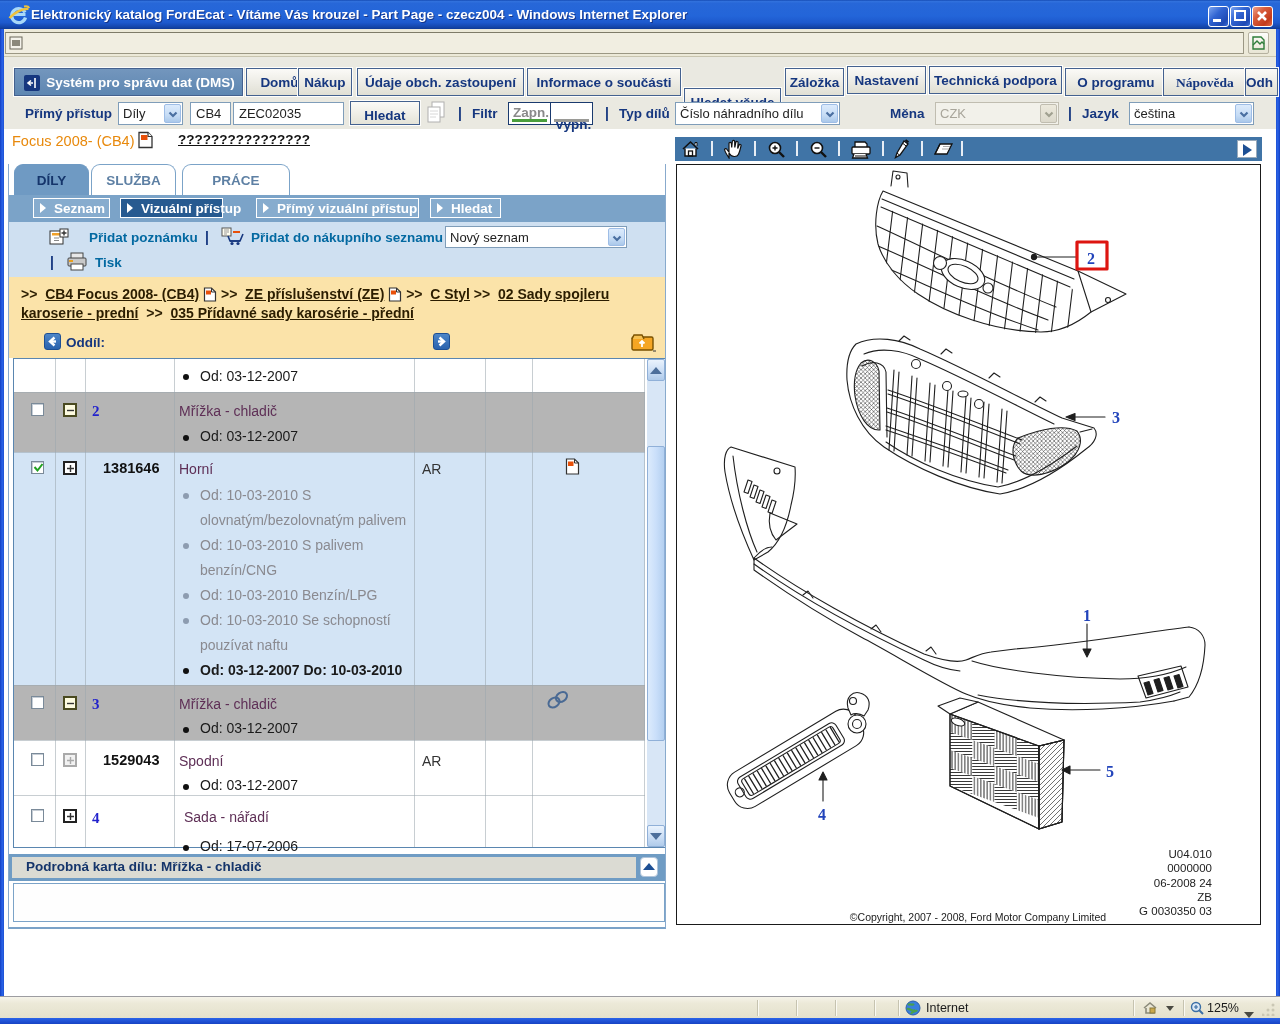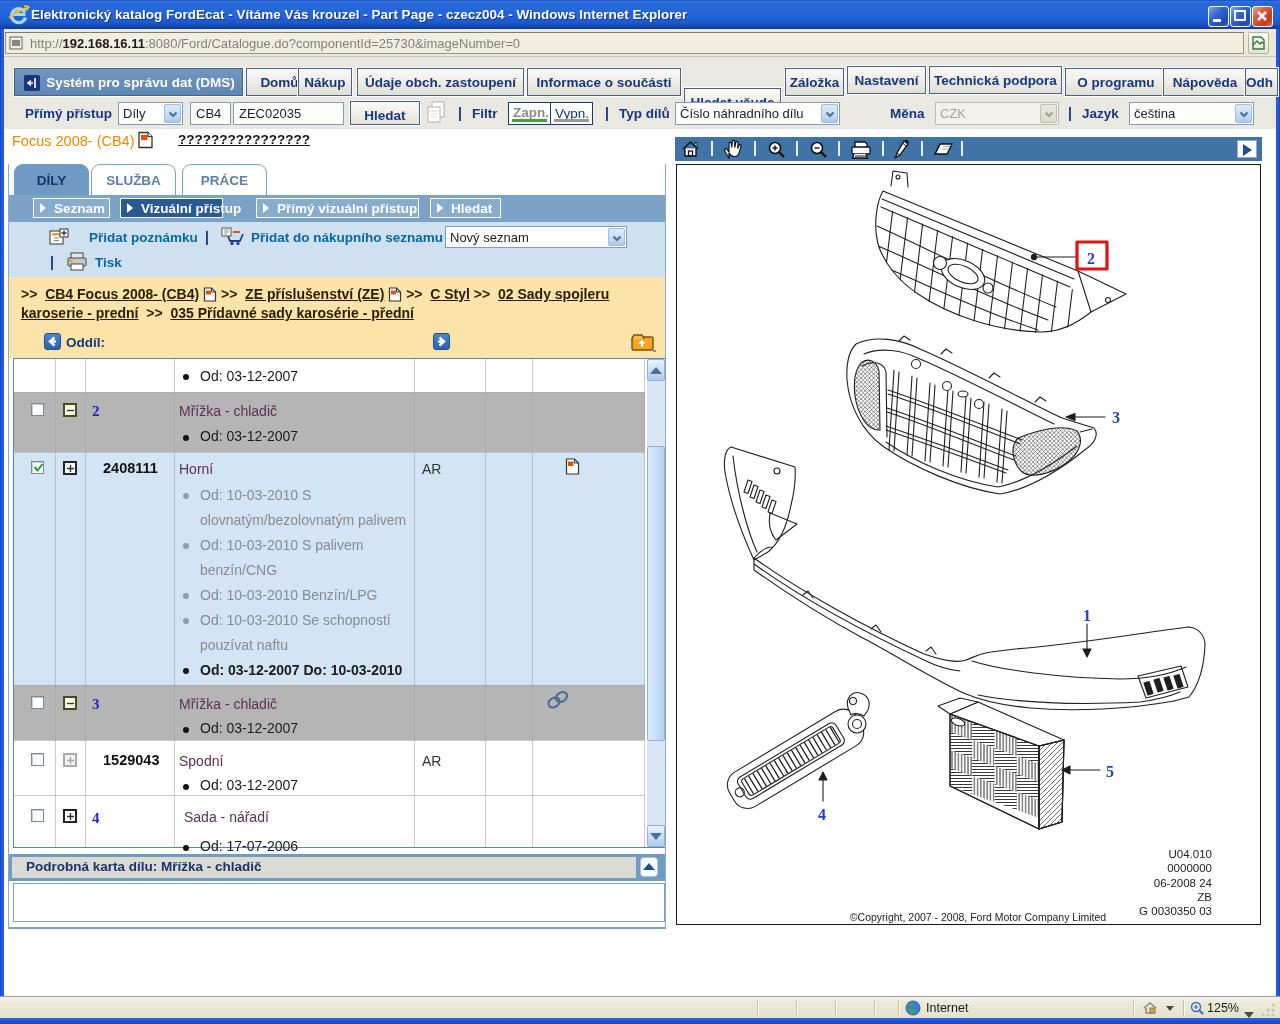--- a/index.html
+++ b/index.html
@@ -135,21 +135,20 @@
   </div>
 
 <div class="abs" id="addrbar">
   <div class="abs" id="addrfield">
     <div class="abs" id="addricon">
       <svg width="15" height="14">
           <rect x="1" y="1" width="12" height="12" fill="#f4f2ea" stroke="#6a675a"></rect>
           <rect x="3" y="4" width="8" height="6" fill="#8a877a"></rect>
         </svg>
     </div>
-    <div class="abs" id="addrtext">http://<b>192.168.16.11</b>:8080/Ford/Catalogue.do?componentId=25730&amp;imageNumber=0</div>
   </div>
   <div class="abs" id="gobtn">
     <svg width="17" height="18" style="position:absolute;left:1px;top:1px">
         <path d="M3 3h8l3 3v9H3z" fill="none" stroke="#2e7d3a" stroke-width="1.4"></path>
         <path d="M3 11l4-4 3 3 2-2 2 2" fill="none" stroke="#2e7d3a" stroke-width="1.4"></path>
       </svg>
   </div>
 </div>
 
 <div class="abs" id="winleft"></div>
@@ -164,21 +163,21 @@
   <span style="left:12px;position:relative;top:6px;">Systém pro správu dat (DMS)</span></div>
 <div class="abs navbtn" style="left:246px;width:67px;"><span>Domů</span></div>
 <div class="abs navbtn" style="left:298px;width:54px;"><span>Nákup</span></div>
 <div class="abs navbtn" style="left:357px;width:167px;"><span>Údaje obch. zastoupení</span></div>
 <div class="abs navbtn" style="left:527px;width:154px;"><span>Informace o součásti</span></div>
 <div class="abs navbtn" style="left:684px;width:97px;margin-top:20px;"><span>Hledat všude</span></div>
 <div class="abs navbtn" style="left:785px;width:59px;"><span>Záložka</span></div>
 <div class="abs navbtn" style="left:847px;top:66px;width:79px;"><span>Nastavení</span></div>
 <div class="abs navbtn" style="left:929px;top:66px;width:133px;"><span>Technická podpora</span></div>
 <div class="abs navbtn" style="left:1065px;width:102px;"><span>O programu</span></div>
-<div class="abs navbtn" style="left:1163px;width:84px;"><span>Nápověda</span></div>
+<div class="abs navbtn" style="left:1163px;width:84px;font-family:Liberation Serif, serif;"><span>Nápověda</span></div>
 <div class="abs navbtn" style="left:1245px;width:33px;"><span style="position:relative;left:-2px;">Odh</span></div>
 <div class="abs lbl" style="left:25px;top:106px;">Přímý přístup</div>
 <div class="abs sel" style="left:118px;top:102px;width:65px;height:23px;">
   <div class="st">Díly</div>
     <div class="dbtn">
       <svg width="10" height="8">
         <path d="M1.5 1.5l3.5 3.5L8.5 1.5" stroke="#4a6fa1" stroke-width="2.2" fill="none"></path>
       </svg>
     </div>
   </div>
@@ -196,21 +195,21 @@
       <rect x="3" y="7" width="12" height="15" fill="#fff" stroke="#b0b0b0"></rect>
       <path d="M5 11h8M5 14h8M5 17h6" stroke="#d8d8d8"></path>
     </svg></div>
 <div class="abs sep" style="left:458px;top:105px;">|</div>
 <div class="abs lbl" style="left:472px;top:106px;">Filtr</div>
 <div class="abs" style="left:508px;top:102px;width:43px;height:23px;border:1px solid #1a3a6e;background:#fff;">
   <span style="position:absolute;left:4px;top:2px;font-size:13.5px;font-weight:bold;color:#8a8a8a;">Zapn.</span>
   <div style="position:absolute;left:3px;right:3px;bottom:2px;height:3px;background:#4a9e3c;"></div>
   </div>
 <div class="abs" style="left:550px;top:102px;width:43px;height:23px;border:1px solid #1a3a6e;background:#fff;">
-  <span style="position:absolute;left:4px;top:3px;font-size:13.5px;font-weight:normal;color:#16377f;">Vypn.</span>
+  <span style="position:absolute;left:4px;top:14px;font-size:13.5px;font-weight:bold;color:#16377f;">Vypn.</span>
   <div style="position:absolute;left:3px;right:3px;bottom:2px;height:3px;background:#9a9a96;"></div>
   </div>
 <div class="abs sep" style="left:605px;top:105px;">|</div>
 <div class="abs lbl" style="left:619px;top:106px;">Typ dílů</div>
 <div class="abs sel" style="left:675px;top:102px;width:165px;height:23px;">
   <div class="st">Číslo náhradního dílu</div>
     <div class="dbtn">
       <svg width="10" height="8">
         <path d="M1.5 1.5l3.5 3.5L8.5 1.5" stroke="#4a6fa1" stroke-width="2.2" fill="none"></path>
       </svg>
@@ -240,21 +239,21 @@
   <svg width="17" height="18">
       <path d="M2 1.5h9l4 4v11H2z" fill="#fff" stroke="#333" stroke-width="1.3"></path>
       <path d="M11 1.5v4h4" fill="#fff" stroke="#333" stroke-width="1.2"></path>
       <rect x="4" y="4" width="6.5" height="5" fill="#e8500a"></rect>
     </svg></div>
 <div class="abs" style="left:178px;top:132px;font-size:13.5px;font-weight:bold;color:#111;text-decoration:underline;">????????????????</div>
 <div class="abs" id="lpanel">
 
   <div class="abs tab" id="tabsel" style="left:5px;width:75px;"><span>DÍLY</span></div>
   <div class="abs tab" style="left:82px;width:85px;"><span>SLUŽBA</span></div>
-  <div class="abs tab" style="left:173px;width:85px;"><span>PRÁCE</span></div>
+  <div class="abs tab" style="left:173px;width:108px;"><span>PRÁCE</span></div>
 
   <div class="abs" id="band">
     <div class="abs bbtn" style="left:24px;width:77px;">
         <i></i>
         <span>Seznam</span>
       </div>
     <div class="abs bbtn" id="bsel" style="left:111px;width:103px;">
         <i></i>
         <span>Vizuální přístup</span>
       </div>
@@ -374,21 +373,21 @@
     <div class="cb" style="left:17px;top:102px">
         <svg width="13" height="13" style="position:absolute;left:0;top:-1px">
           <path d="M2.5 6l3 3.5L10.5 3" stroke="#21a121" stroke-width="2" fill="none"></path>
         </svg>
       </div>
     <div class="exp" style="left:49px;top:102px">
         <svg width="13" height="13" style="position:absolute;left:-1px;top:-1px">
           <path d="M3 6.5h7M6.5 3v7" stroke="#333" stroke-width="1.4"></path>
         </svg>
       </div>
-    <div class="cell pnum" style="left:89px;top:101px;font-size:14.5px;">2408111</div>
+    <div class="cell pnum" style="left:89px;top:101px;font-size:14.5px;">1381646</div>
     <div class="cell" style="left:165px;top:102px">Horní</div>
     <div class="cell" style="left:408px;top:102px;color:#333">AR</div>
     <div class="abs" style="left:551px;top:99px"><svg width="15" height="17">
           <path d="M1.5 1h8l4 4v11h-12z" fill="#fff" stroke="#333" stroke-width="1.2"></path>
           <path d="M9.5 1v4h4" fill="none" stroke="#333"></path>
           <rect x="3" y="3.5" width="5.5" height="4.5" fill="#e8500a"></rect>
         </svg></div>
     <div class="dot gy" style="left:169px;top:134px"></div>
     <div class="it gy" style="left:186px;top:128px">Od: 10-03-2010 S</div>
     <div class="it gy" style="left:186px;top:153px">olovnatým/bezolovnatým palivem</div>

